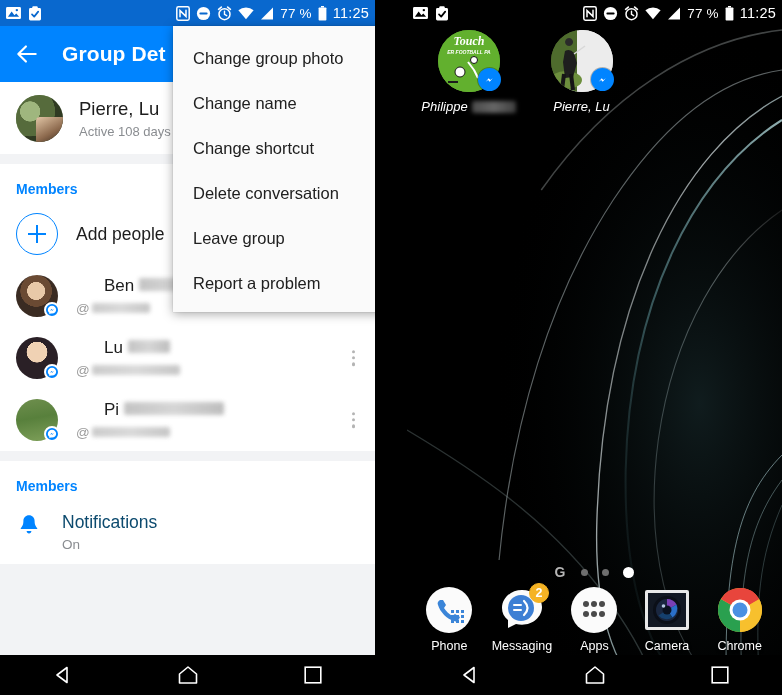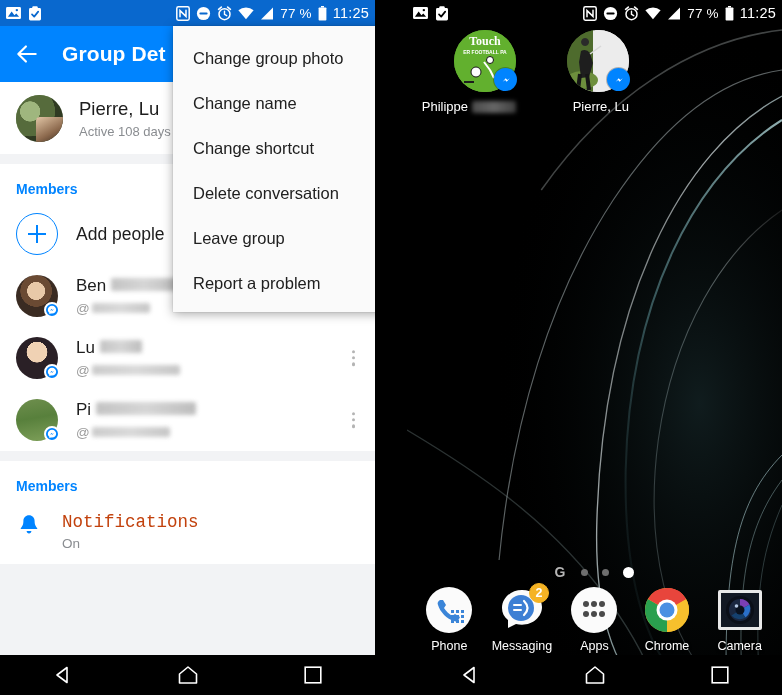--- a/index.html
+++ b/index.html
@@ -51,50 +51,50 @@
   .add-plus:before { left:0; top:8px; width:18px; height:2.2px; }
   .add-plus:after { top:0; left:8px; width:2.2px; height:18px; }
   .row-label { margin-left:18px; font-size:17.5px; color:#1d1d1d; white-space:nowrap; }
 
   .member-avatar { width:42px; height:42px; border-radius:50%; flex:none; position:relative; overflow:visible; }
   .ma-img { position:absolute; inset:0; border-radius:50%; overflow:hidden; }
   .mbadge { position:absolute; right:-2px; bottom:-1px; width:16px; height:16px; border-radius:50%;
       background:#0084ff; border:2px solid #fff; display:flex; align-items:center; justify-content:center; }
   .mbadge svg { width:10px; height:10px; }
   .member-text { margin-left:18px; min-width:0; }
-  .member-name { font-size:17px; color:#1d1d1d; line-height:1.2; display:flex; align-items:baseline; }
+  .member-name { font-size:17px; color:#1d1d1d; line-height:1.2; display:flex; align-items:baseline;margin-left:28px; }
   .redact { display:inline-block; height:13px; border-radius:2px; margin-left:5px;
       background:linear-gradient(90deg,#b9b9b9,#cfcfcf,#b2b2b2); filter:blur(2.2px); opacity:.85; }
   .member-handle { font-size:13.5px; color:#9b9b9b; margin-top:5px; display:flex; align-items:baseline; }
   .redact-sm { display:inline-block; height:10px; border-radius:2px; margin-left:2px;
       background:linear-gradient(90deg,#c6c6c6,#d6d6d6,#c0c0c0); filter:blur(2px); opacity:.9; }
   .overflow { position:absolute; right:20px; top:50%; transform:translateY(-50%);
       display:flex; flex-direction:column; gap:3px; }
   .overflow i { width:3.2px; height:3.2px; border-radius:50%; background:#b4b4b4; display:block; }
 
   .bell { width:26px; height:26px; flex:none; display:flex; align-items:center; justify-content:center; }
   .settings-row { height:64px; align-items:flex-start; padding-top:12px; }
   .settings-text { margin-left:20px; }
-  .settings-title { font-size:17.5px; color:#c2410c;font-family:Liberation Mono, monospace; }
+  .settings-title { font-size:17.5px; color:#0c4a6e; }
   .settings-sub { font-size:13.5px; color:#8a8d91; margin-top:4px; }
 
   
   .popup { position:absolute; left:173px; top:26px; width:215px; background:#fafafa;
       box-shadow:0 2px 10px rgba(0,0,0,.34), 0 0 1px rgba(0,0,0,.25); z-index:30; padding:10px 0 6px 0; }
   .popup-item { font-size:16.5px; color:#202020; padding:13px 0 13px 20px; white-space:nowrap; line-height:1.15; }
 
   
   .panel-right { background:#050505; }
   .wallpaper { position:absolute; inset:0; background:#000; overflow:hidden; }
   .wallpaper .glowbase { position:absolute; inset:0;
      background:radial-gradient(ellipse 120% 60% at 70% 115%, rgba(120,140,145,.28) 0%, rgba(20,26,28,.05) 55%, transparent 75%); }
   .wallpaper svg { position:absolute; inset:0; width:100%; height:100%; }
 
   .home-icons { position:absolute; top:30px; left:0; right:0; padding:0 14px; display:flex; gap:18px; z-index:3; }
-  .app { width:95px; display:flex; flex-direction:column; align-items:flex-end; }
+  .app { width:95px; display:flex; flex-direction:column; align-items:center;font-style:italic; }
   .app-icon { width:62px; height:62px; border-radius:50%; position:relative; overflow:visible; }
   .app-icon .ai-clip { position:absolute; inset:0; border-radius:50%; overflow:hidden; }
   .chatbadge { position:absolute; right:-1px; bottom:1px; width:23px; height:23px; border-radius:50%;
       background:#0084ff; display:flex; align-items:center; justify-content:center; box-shadow:0 0 0 1px rgba(0,0,0,.25); }
   .chatbadge.green { background:#0084ff; }
   .chatbadge svg { width:14px; height:14px; }
   .app-label { margin-top:7px; font-size:13px; color:#fff; text-shadow:0 1px 2px rgba(0,0,0,.9);
       display:flex; align-items:center; white-space:nowrap; }
   .label-redact { display:inline-block; height:12px; width:44px; margin-left:4px; border-radius:2px;
       background:linear-gradient(90deg,#4a4a4a,#666,#3e3e3e); filter:blur(2.2px); }
@@ -518,48 +518,48 @@
                 <circle cx="31" cy="27" r="3"></circle>
               </g>
             </svg>
         </div>
         <div class="dock-label">Apps</div>
       </div>
 
       <div class="dockitem">
         <div class="dock-icon">
           <svg viewBox="0 0 46 46" style="width:46px;height:46px">
-            <circle cx="23" cy="23" r="22" fill="#f7c02d"></circle>
-            <path d="M23 1 A22 22 0 0 1 42.1 12.1 L23 23 Z" fill="#e8453c"></path>
-            <path d="M42.1 12.1 A22 22 0 0 1 23 45 L23 23 Z" fill="#f7c02d"></path>
-            <path d="M23 45 A22 22 0 0 1 3.9 12.1 L23 23 Z" fill="#2aa04f"></path>
-            <path d="M3.9 12.1 A22 22 0 0 1 42.1 12.1 L23 23 Z" fill="#e8453c"></path>
-            <circle cx="23" cy="23" r="10.5" fill="#fff"></circle>
-            <circle cx="23" cy="23" r="7.5" fill="#4a90e2"></circle>
-          </svg>
-        </div>
-        <div class="dock-label">Chrome</div>
-      </div>
-
-      <div class="dockitem">
-        <div class="dock-icon">
-          <svg viewBox="0 0 46 46" style="width:46px;height:46px">
               <rect x="1" y="3" width="44" height="40" rx="2" fill="#e9e9e9"></rect>
               <rect x="4" y="6" width="38" height="34" fill="#121823"></rect>
               <circle cx="23" cy="23" r="14" fill="#0b0f18"></circle>
               <circle cx="23" cy="23" r="11" fill="#1a2740"></circle>
               <path d="M23 12 a11 11 0 0 1 9.5 5.5 L23 23 Z" fill="#7a3fb5"></path>
               <path d="M32.5 17.5 a11 11 0 0 1 -4 13 L23 23 Z" fill="#2a6fc9"></path>
               <path d="M28.5 30.5 a11 11 0 0 1 -14 -2 L23 23 Z" fill="#15406e"></path>
               <circle cx="23" cy="23" r="4.5" fill="#0a1220"></circle>
               <circle cx="19.5" cy="19" r="1.8" fill="#cfe4ff" opacity=".85"></circle>
             </svg>
         </div>
         <div class="dock-label">Camera</div>
       </div>
+
+      <div class="dockitem">
+        <div class="dock-icon">
+          <svg viewBox="0 0 46 46" style="width:46px;height:46px">
+            <circle cx="23" cy="23" r="22" fill="#f7c02d"></circle>
+            <path d="M23 1 A22 22 0 0 1 42.1 12.1 L23 23 Z" fill="#e8453c"></path>
+            <path d="M42.1 12.1 A22 22 0 0 1 23 45 L23 23 Z" fill="#f7c02d"></path>
+            <path d="M23 45 A22 22 0 0 1 3.9 12.1 L23 23 Z" fill="#2aa04f"></path>
+            <path d="M3.9 12.1 A22 22 0 0 1 42.1 12.1 L23 23 Z" fill="#e8453c"></path>
+            <circle cx="23" cy="23" r="10.5" fill="#fff"></circle>
+            <circle cx="23" cy="23" r="7.5" fill="#4a90e2"></circle>
+          </svg>
+        </div>
+        <div class="dock-label">Chrome</div>
+      </div>
     </div>
 
     <div class="navbar">
       <div class="navbtn">
         <svg width="20" height="20" viewBox="0 0 20 20">
             <path d="M14 2.5 L4 10 L14 17.5 Z" fill="none" stroke="#fff" stroke-width="1.6" stroke-linejoin="round"></path>
           </svg>
       </div>
       <div class="navbtn">
         <svg width="22" height="20" viewBox="0 0 22 20">

